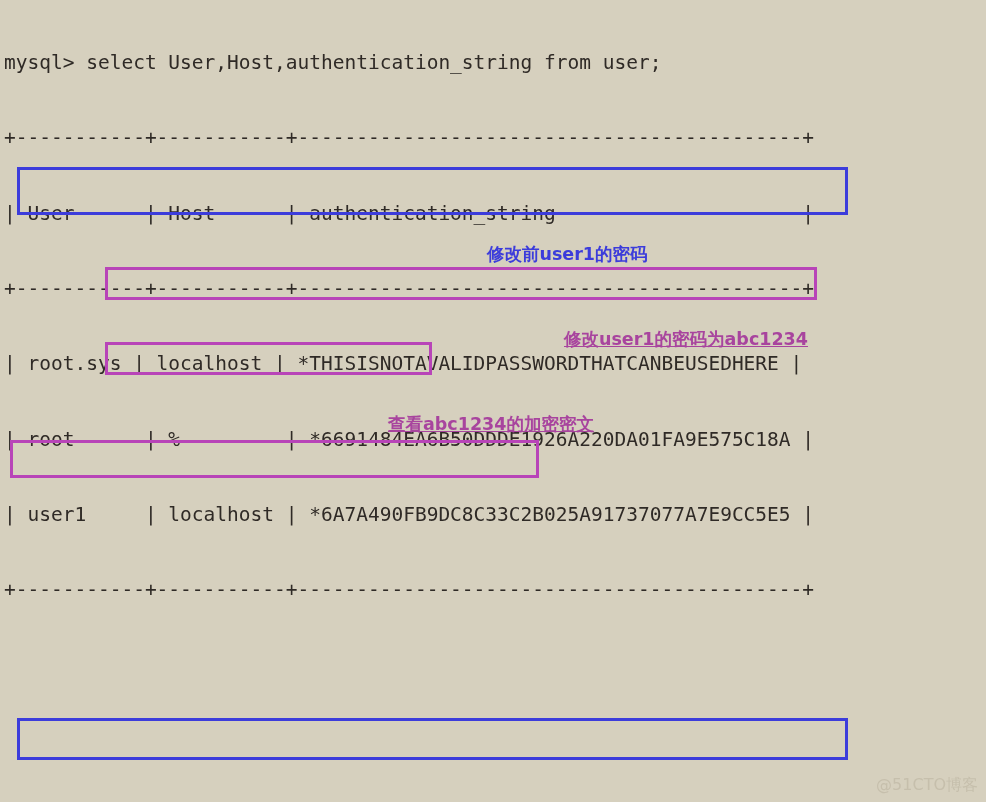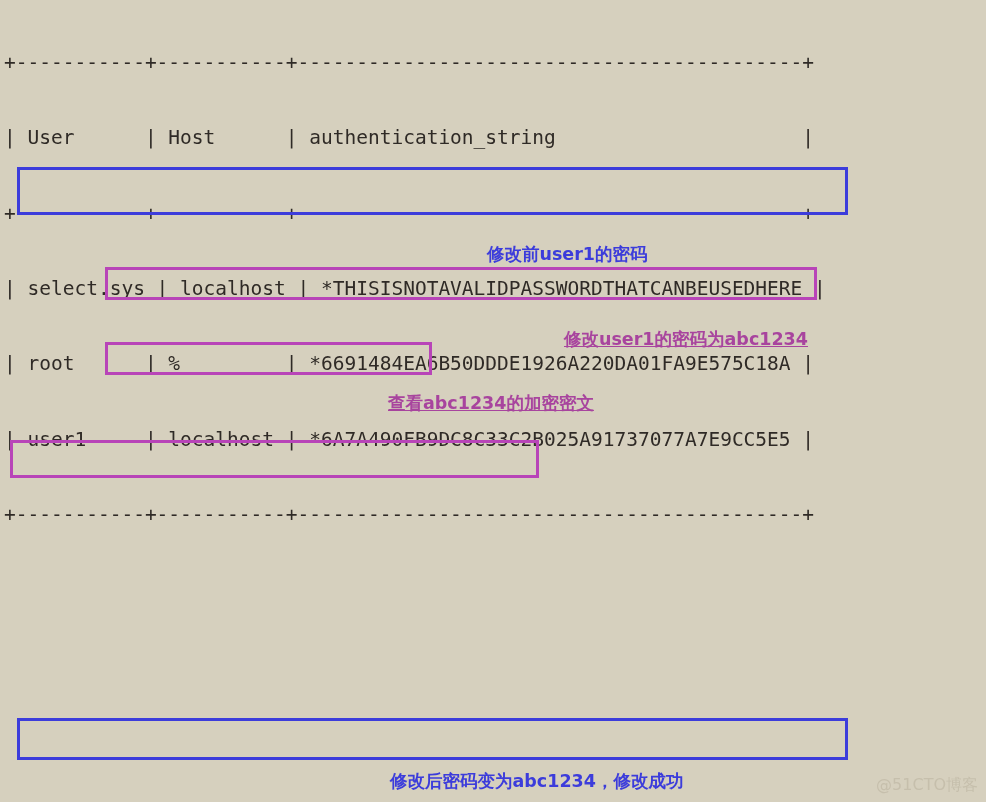--- a/index.html
+++ b/index.html
@@ -74,24 +74,25 @@
     font-size: 16px;
     white-space: pre;
   }
 </style>
 </head>
 <body>
 
 <div id="screen">
 
   <div class="term">
+    <div class="line">mysql&gt; select User,Host,authentication_string from user;</div>
     <div class="line">+-----------+-----------+-------------------------------------------+</div>
     <div class="line">| User      | Host      | authentication_string                     |</div>
     <div class="line">+-----------+-----------+-------------------------------------------+</div>
-    <div class="line">| select.sys | localhost | *THISISNOTAVALIDPASSWORDTHATCANBEUSEDHERE |</div>
+    <div class="line">| root.sys | localhost | *THISISNOTAVALIDPASSWORDTHATCANBEUSEDHERE |</div>
     <div class="line">| root      | %         | *6691484EA6B50DDDE1926A220DA01FA9E575C18A |</div>
     <div class="line">| user1     | localhost | *6A7A490FB9DC8C33C2B025A91737077A7E9CC5E5 |</div>
     <div class="line">+-----------+-----------+-------------------------------------------+</div>
     
     
     
     
     
     
     
@@ -119,19 +120,18 @@
   <div class="box box-purple" style="left:105px; top:342px; width:327px; height:33px;"></div>
 
   <div class="box box-purple" style="left:10px; top:440px; width:529px; height:38px;"></div>
 
   <div class="box box-blue" style="left:17px; top:718px; width:831px; height:42px;"></div>
 
   <div class="note note-blue" style="left:487px; top:226px;margin-top:16px;">修改前user1的密码</div>
 
   <div class="note note-purple" style="left:564px; top:327px;">修改user1的密码为abc1234</div>
 
-  <div class="note note-purple" style="left:388px; top:391px;">查看abc1234的加密密文</div>
+  <div class="note note-purple" style="left:388px; top:412px;">查看abc1234的加密密文</div>
 
-  <div class="note note-blue" style="left:390px; top:769px;">修改后密码变为abc1234，修改成功</div>
 
   <div class="watermark">@51CTO博客</div>
 
 </div>
 
 </body></html>

